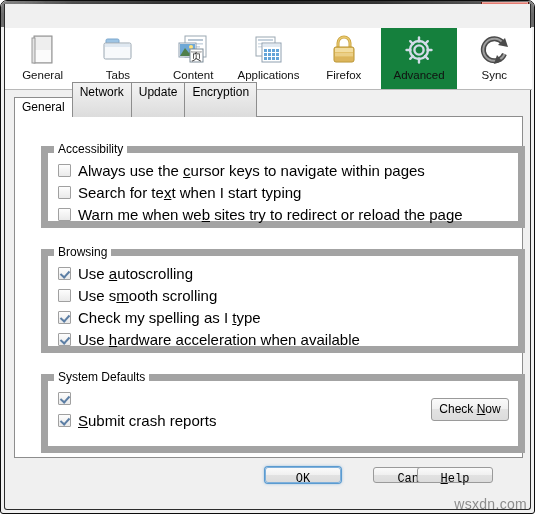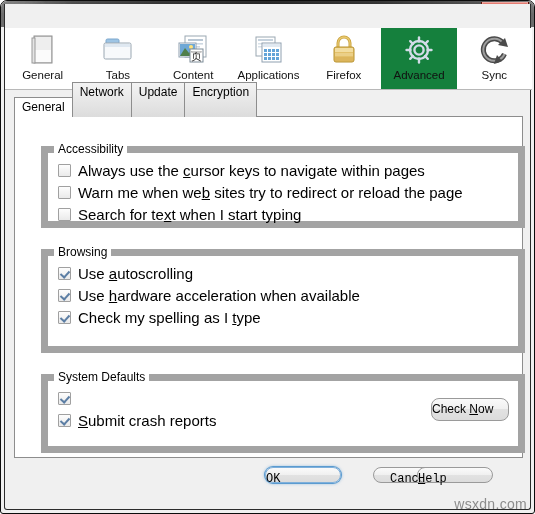--- a/index.html
+++ b/index.html
@@ -232,23 +232,24 @@
   }
   .row .txt u { text-decoration: underline; }
 
   
   .btn {
     font-family: "Liberation Sans", sans-serif;
     font-size: 12px;
     color: #000;
     background: linear-gradient(to bottom, #fafafa 0%, #f0f0f0 48%, #e2e2e2 50%, #dcdcdc 100%);
     border: 1px solid #9a9a9a;
-    border-radius: 8px;
+    border-radius: 3px;
     box-sizing: border-box;
     cursor: pointer;
+    text-align: center;
   }
   .btn u { text-decoration: underline; }
 
   #check-now {
     position: absolute;
     right: 9px;
     top: 14px;
     width: 78px;
     height: 23px;
     line-height: 21px;
@@ -437,43 +438,47 @@
 
     <fieldset class="group" style="left:12px; top:11px; width:484px; height:86px;">
       <legend>Accessibility</legend>
       <div class="rows">
         <div class="row">
           <span class="cb"></span>
           <span class="txt"><span>Always use the </span><u>c</u><span>ursor keys to navigate within pages</span></span>
         </div>
         <div class="row">
           <span class="cb"></span>
+          <span class="txt"><span>Search for te</span><u>x</u><span>t when I start typing</span></span>
+        </div>
+        <div class="row">
+          <span class="cb"></span>
           <span class="txt"><span>Warn me when we</span><u>b</u><span> sites try to redirect or reload the page</span></span>
-        </div>
-        <div class="row">
-          <span class="cb"></span>
-          <span class="txt"><span>Search for te</span><u>x</u><span>t when I start typing</span></span>
         </div>
       </div>
     </fieldset>
 
     <fieldset class="group" style="left:12px; top:114px; width:484px; height:108px;">
       <legend>Browsing</legend>
       <div class="rows">
         <div class="row">
           <span class="cb checked"></span>
           <span class="txt"><span>Use </span><u>a</u><span>utoscrolling</span></span>
         </div>
         <div class="row">
+          <span class="cb"></span>
+          <span class="txt"><span>Use s</span><u>m</u><span>ooth scrolling</span></span>
+        </div>
+        <div class="row">
+          <span class="cb checked"></span>
+          <span class="txt"><span>Check my spelling as I </span><u>t</u><span>ype</span></span>
+        </div>
+        <div class="row">
           <span class="cb checked"></span>
           <span class="txt"><span>Use </span><u>h</u><span>ardware acceleration when available</span></span>
-        </div>
-        <div class="row">
-          <span class="cb checked"></span>
-          <span class="txt"><span>Check my spelling as I </span><u>t</u><span>ype</span></span>
         </div>
       </div>
     </fieldset>
 
     <fieldset class="group" style="left:12px; top:239px; width:484px; height:83px;">
       <legend>System Defaults</legend>
       <div class="rows">
         <div class="row">
           <span class="cb checked"></span>
         </div>

